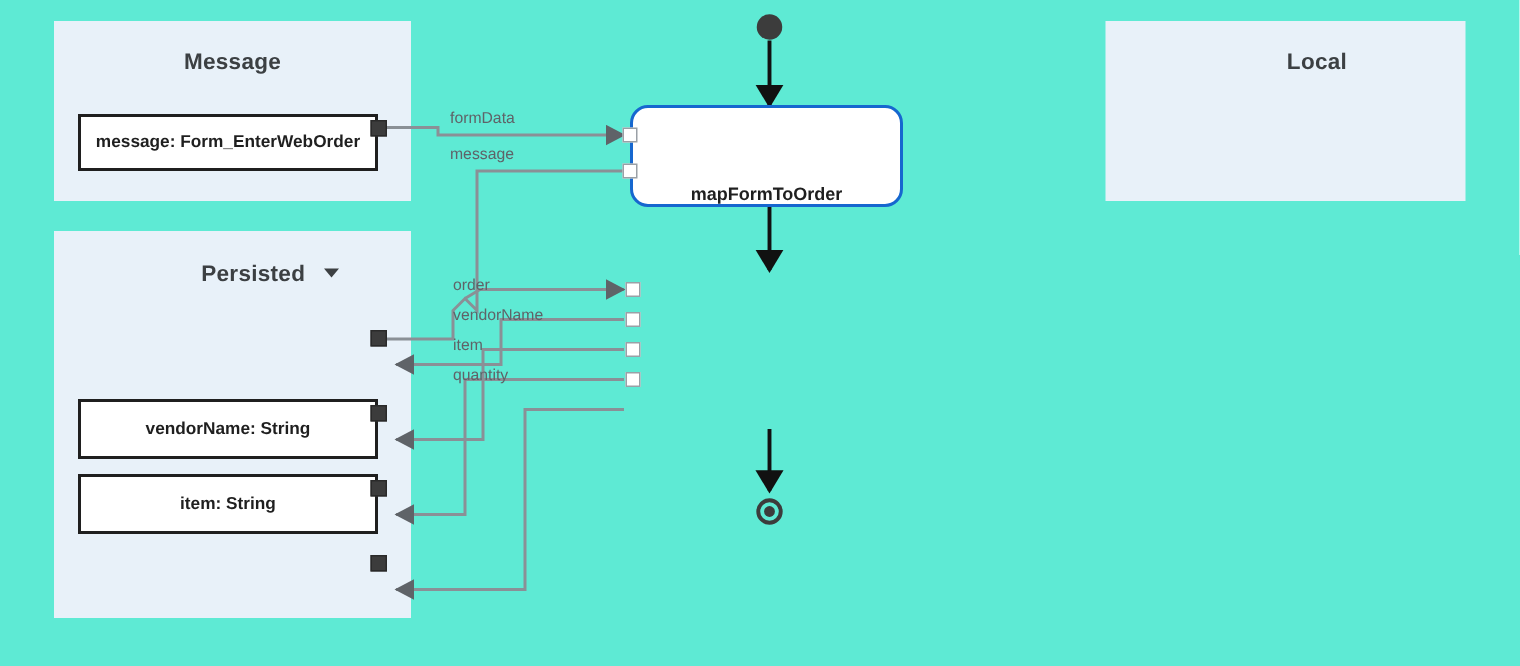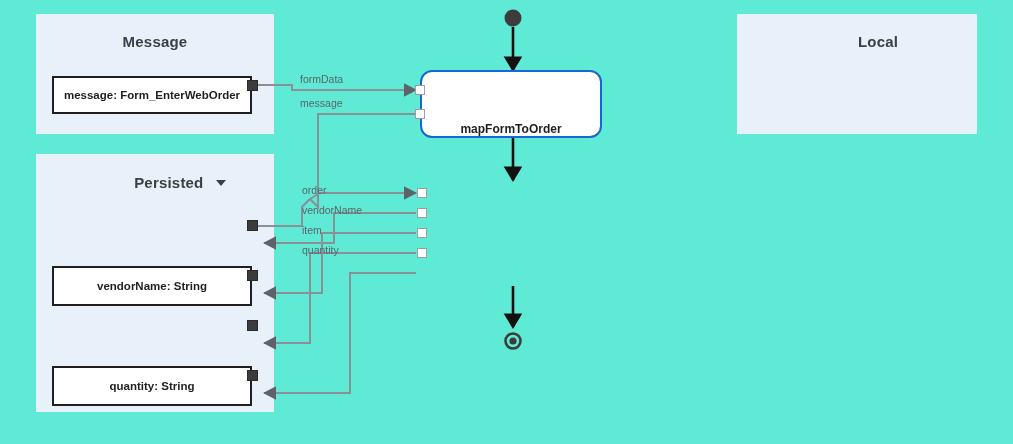--- a/index.html
+++ b/index.html
@@ -131,25 +131,25 @@
   </div>
   <div class="port-out" style="left:247px; top:80px;"></div>
 
   <div class="port-out" style="left:247px; top:220px;"></div>
 
   <div class="varbox" style="left:52px; top:266px; width:200px; height:40px;align-items:center;">
     <span>vendorName: String</span>
   </div>
   <div class="port-out" style="left:247px; top:270px;"></div>
 
+  <div class="varbox" style="left:52px; top:316px; width:200px; height:40px;">
+    <span>item: String</span>
+  </div>
   <div class="port-out" style="left:247px; top:320px;"></div>
 
-  <div class="varbox" style="left:52px; top:366px; width:200px; height:40px;">
-    <span>quantity: String</span>
-  </div>
   <div class="port-out" style="left:247px; top:370px;"></div>
 
   <svg class="wires" viewBox="0 0 1013 444">
     <defs>
       <marker id="flowArrow" markerWidth="9" markerHeight="9" refX="5.2" refY="3.6" orient="auto" markerUnits="strokeWidth">
         <path d="M0,0 L6,3.6 L0,7.2 z" fill="#111111"></path>
       </marker>
       <marker id="dataArrow" markerWidth="10" markerHeight="10" refX="6" refY="3.4" orient="auto" markerUnits="strokeWidth">
         <path d="M0,0 L6.5,3.4 L0,6.8 z" fill="#5f6368"></path>
       </marker>

